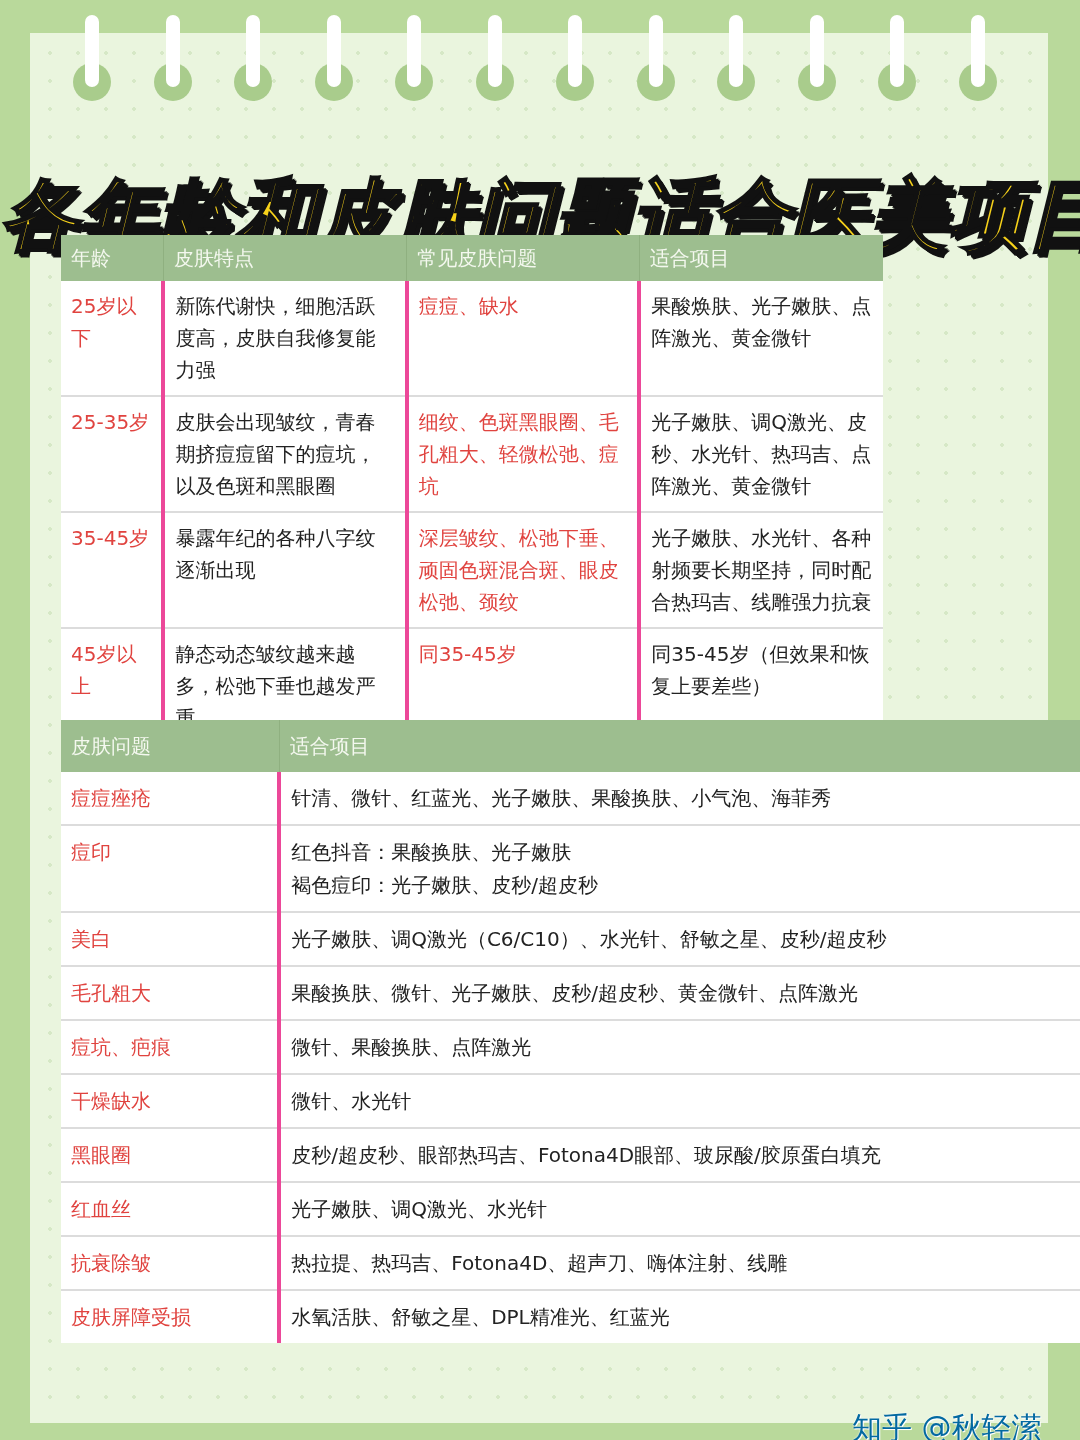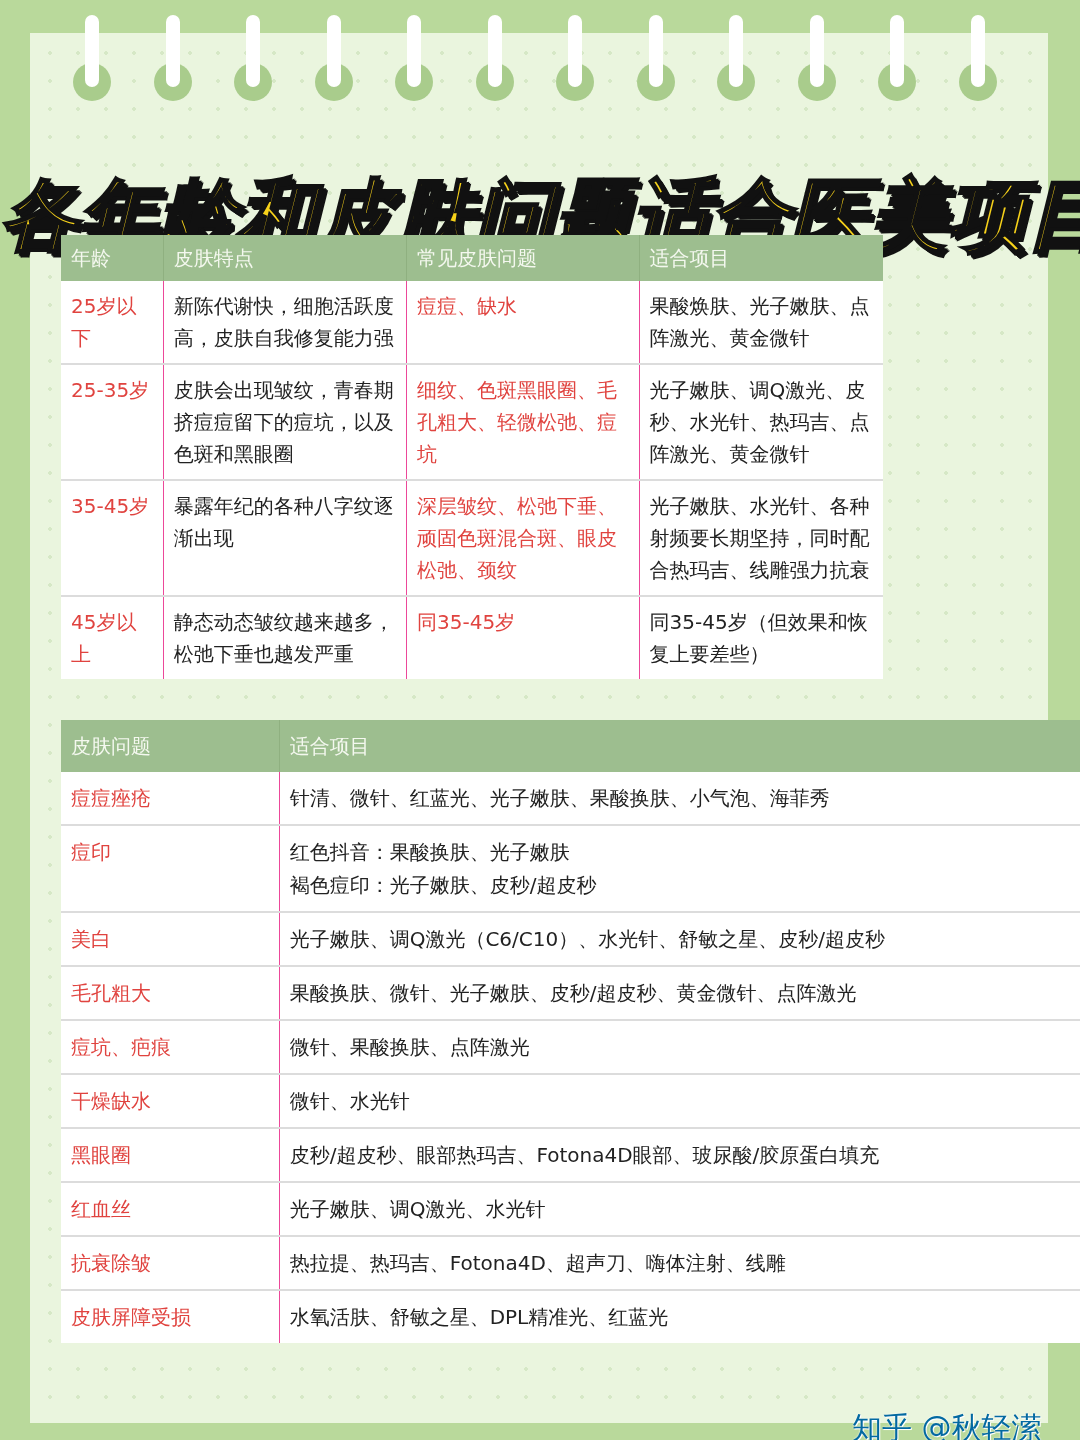--- a/index.html
+++ b/index.html
@@ -35,21 +35,21 @@
   table { border-collapse: collapse; position: absolute; background: #ffffff; }
   th {
     background: #9dbe8f; color: #f4f8ef; font-weight: normal; text-align: left;
     font-size: 20px; padding: 0 10px; height: 46px;
     border-right: 1px solid #8fb080;
   }
   th:last-child { border-right: none; }
   td {
     vertical-align: top; font-size: 20px; line-height: 32px; color: #222;
     padding: 9px 10px 9px 10px;
-    border-right: 1px solid #ec4899; border-bottom: 2px solid #dcdcdc;
+    border-right: 4px solid #ec4899; border-bottom: 2px solid #dcdcdc;
   }
   td:last-child { border-right: none; }
   tr:last-child td { border-bottom: none; }
   .red { color: #e0433f; }
   #t1 { left: 61px; top: 235px; width: 822px; }
   #t1 td { height: 60px; }
   #t2 { left: 61px; top: 720px; width: 1052px; }
   #t2 th { height: 52px; }
   #t2 td { padding: 10px 10px 9px 10px; line-height: 33px; }
   .pre { white-space: pre-line; }

